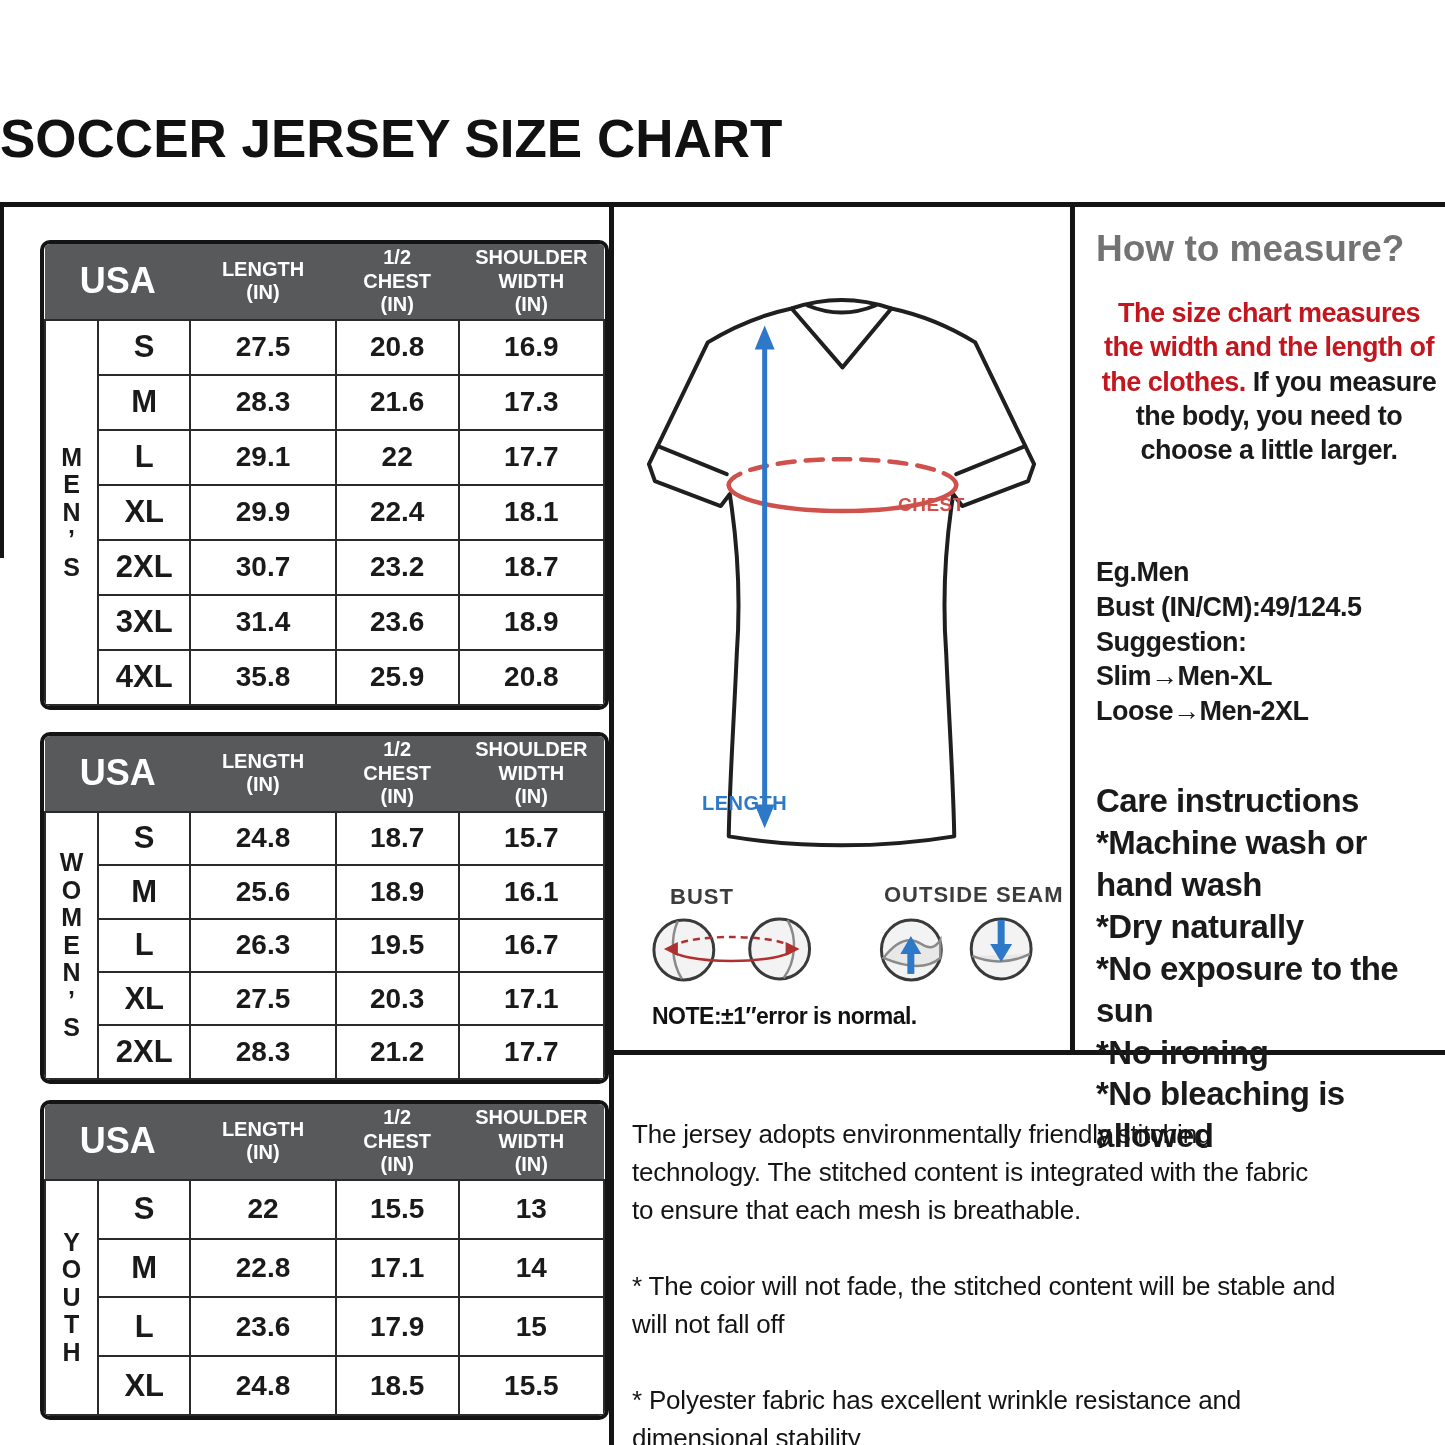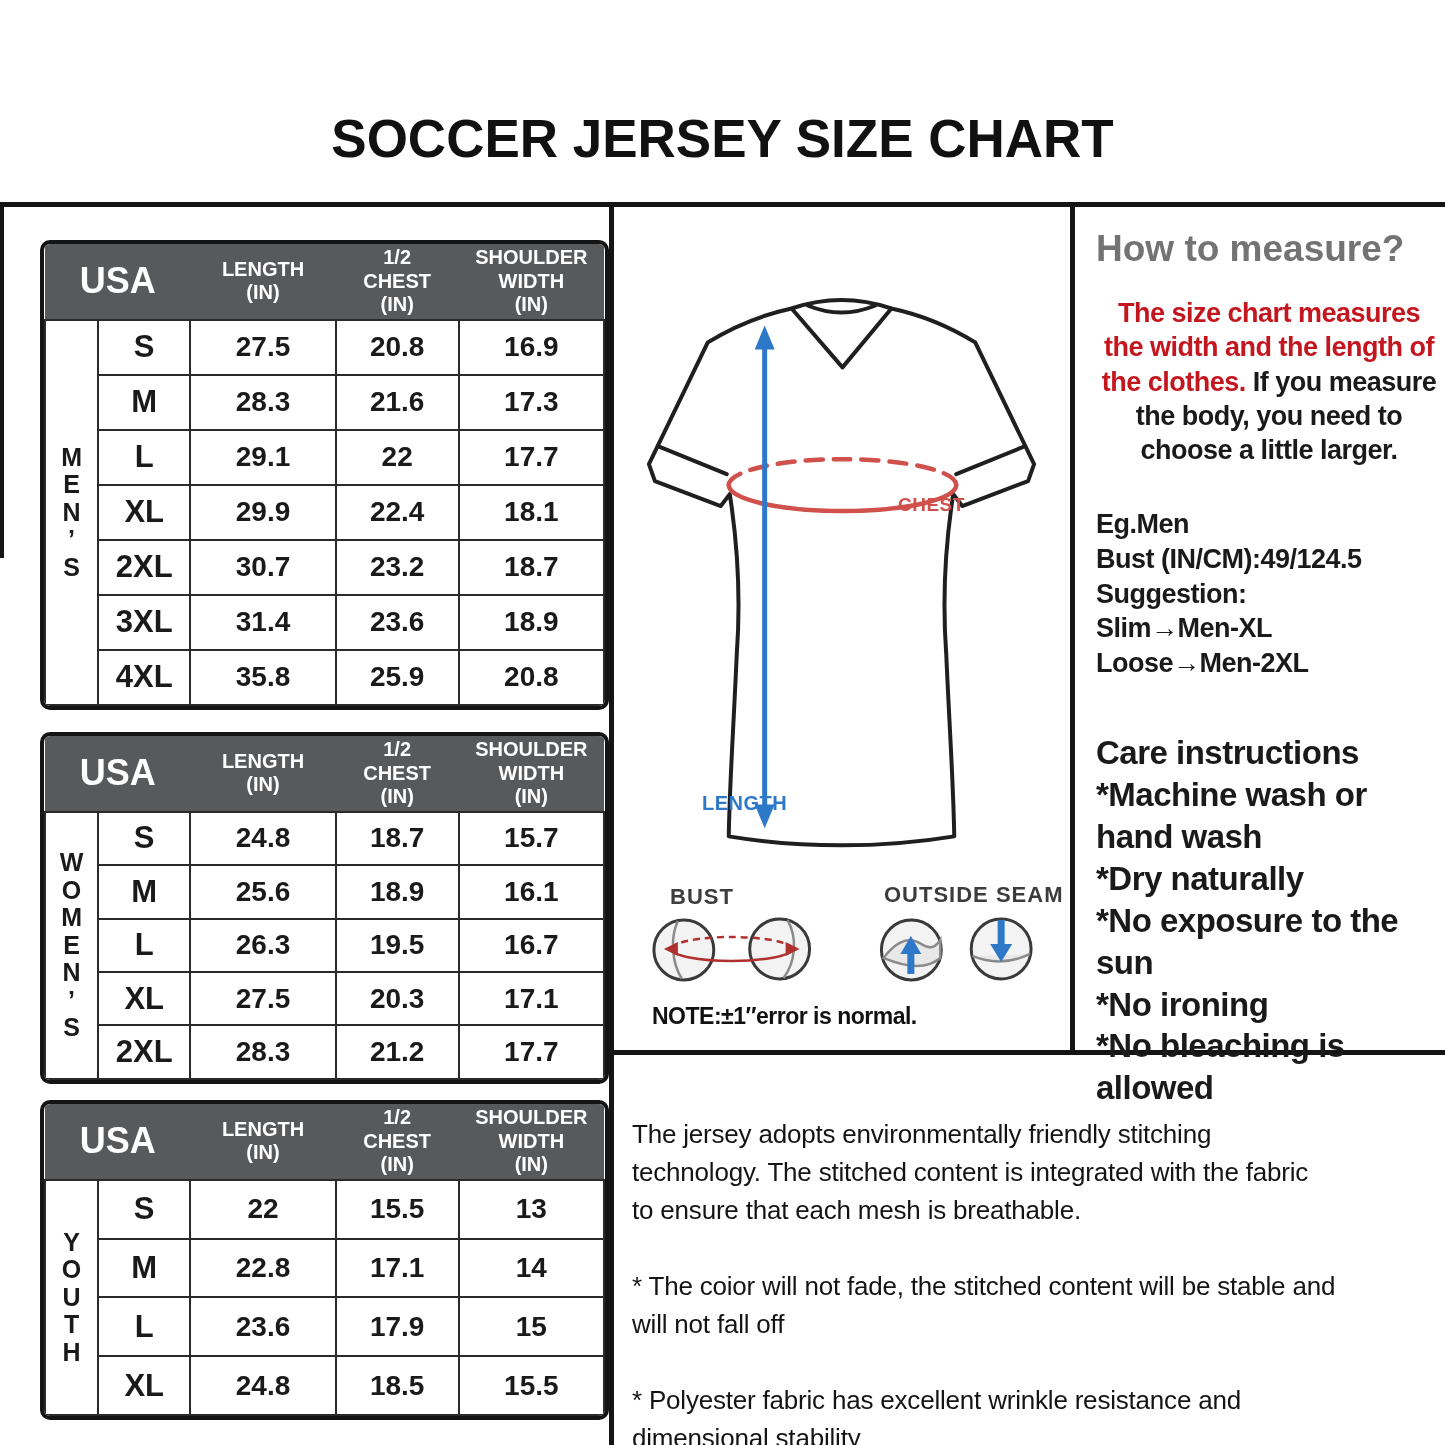--- a/index.html
+++ b/index.html
@@ -3,21 +3,21 @@
 <meta charset="utf-8">
 <style>
   html,body { margin:0; padding:0; background:#ffffff; }
   .page {
     position:relative; width:1445px; height:1445px; background:#fff;
     font-family:"Liberation Sans", sans-serif; color:#1a1a1a; overflow:hidden;
   }
 
   
   .title {
-    position:absolute; left:0; top:108px; width:1445px; text-align:center;
+    position:absolute; left:0; top:108px; width:1445px; 
     font-size:53px; font-weight:bold; letter-spacing:0px; color:#111;
   }
 
   
   .ln { position:absolute; background:#141414; }
   .ln-top   { left:0;     top:202px;  width:1445px; height:5px; }
   .ln-left  { left:0;     top:202px;  width:4px;    height:356px; }
   .ln-v1    { left:609px; top:202px;  width:5px;    height:1243px; }
   .ln-v2    { left:1070px;top:202px;  width:5px;    height:853px; }
   .ln-h2    { left:609px; top:1050px; width:836px;  height:5px; }
@@ -61,21 +61,21 @@
   .note {
     position:absolute; left:652px; top:1003px; font-weight:bold;
     font-size:23px; color:#111; letter-spacing:-0.5px;
   }
 
   
   .right-col { position:absolute; left:1096px; top:228px; width:346px; }
   .htm-heading { font-size:37px; font-weight:bold; margin:0 0 26px 0; color:#737373; }
   .intro { font-size:27px; font-weight:bold; letter-spacing:-0.5px; line-height:1.27;text-align:center; }
   .intro .red { color:#C4161E; }
-  .eg-block   { margin-top:40px;  font-size:27px; font-weight:bold; letter-spacing:-0.5px; line-height:1.28; }
+  .eg-block   { margin-top:88px;  font-size:27px; font-weight:bold; letter-spacing:-0.5px; line-height:1.28; }
   .care-block { margin-top:52px; font-size:33px; font-weight:bold; letter-spacing:-0.5px; line-height:1.27; }
 
   
   .desc {
     position:absolute; left:632px; top:1078px; width:806px;
     font-size:26px; letter-spacing:-0.2px; line-height:1.46; color:#141414;
     white-space:pre-line; font-weight:normal;
   }
   .desc p { margin:0; }
 </style>

